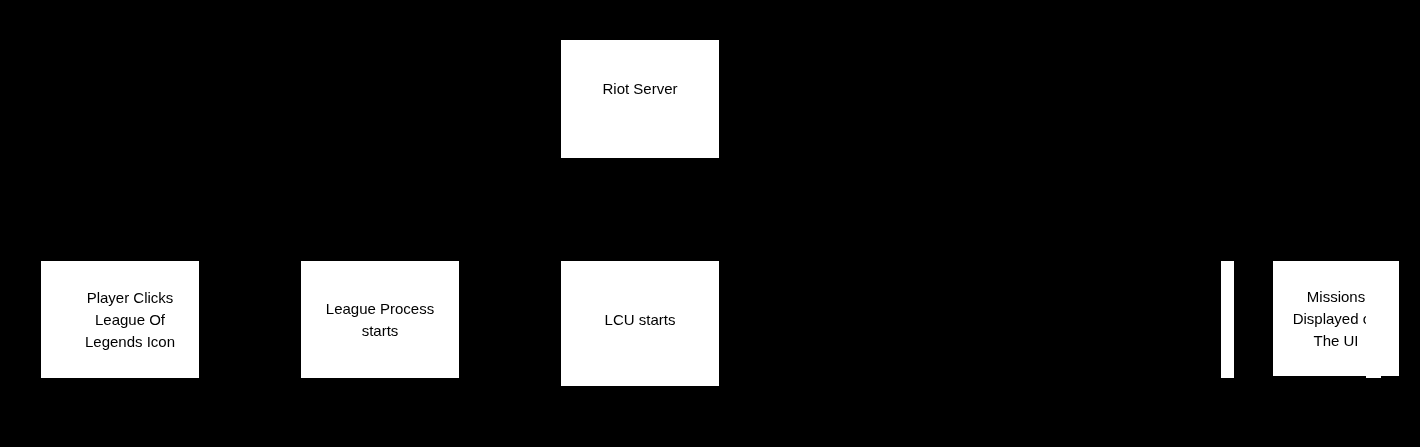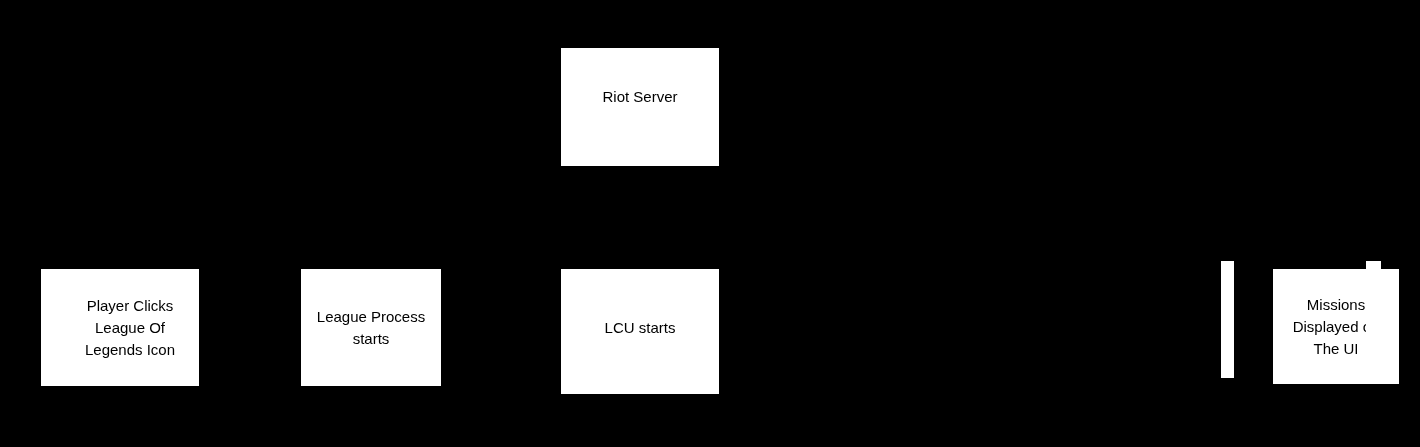--- a/index.html
+++ b/index.html
@@ -20,21 +20,20 @@
   }
   .node {
     position: absolute;
     background: #ffffff;
     color: #000000;
     box-sizing: border-box;
     display: flex;
     align-items: center;
     justify-content: center;
     text-align: center;
-    margin-top: 8px;
   }
   .node-label {
     font-size: 15px;
     line-height: 22px;
     color: #000000;
     white-space: pre-line;
     padding: 0 6px;
   }
   
   #node-riot-server {
@@ -51,21 +50,21 @@
   #node-player-clicks {
     left: 41px;
     top: 261px;
     width: 158px;
     height: 117px;
     padding-left: 20px;
   }
   #node-league-process {
     left: 301px;
     top: 261px;
-    width: 140px;
+    width: 158px;
     height: 117px;
   }
   #node-lcu-starts {
     left: 561px;
     top: 261px;
     width: 158px;
     height: 125px;
   }
   #node-lcu-starts .node-label {
     position: relative;

